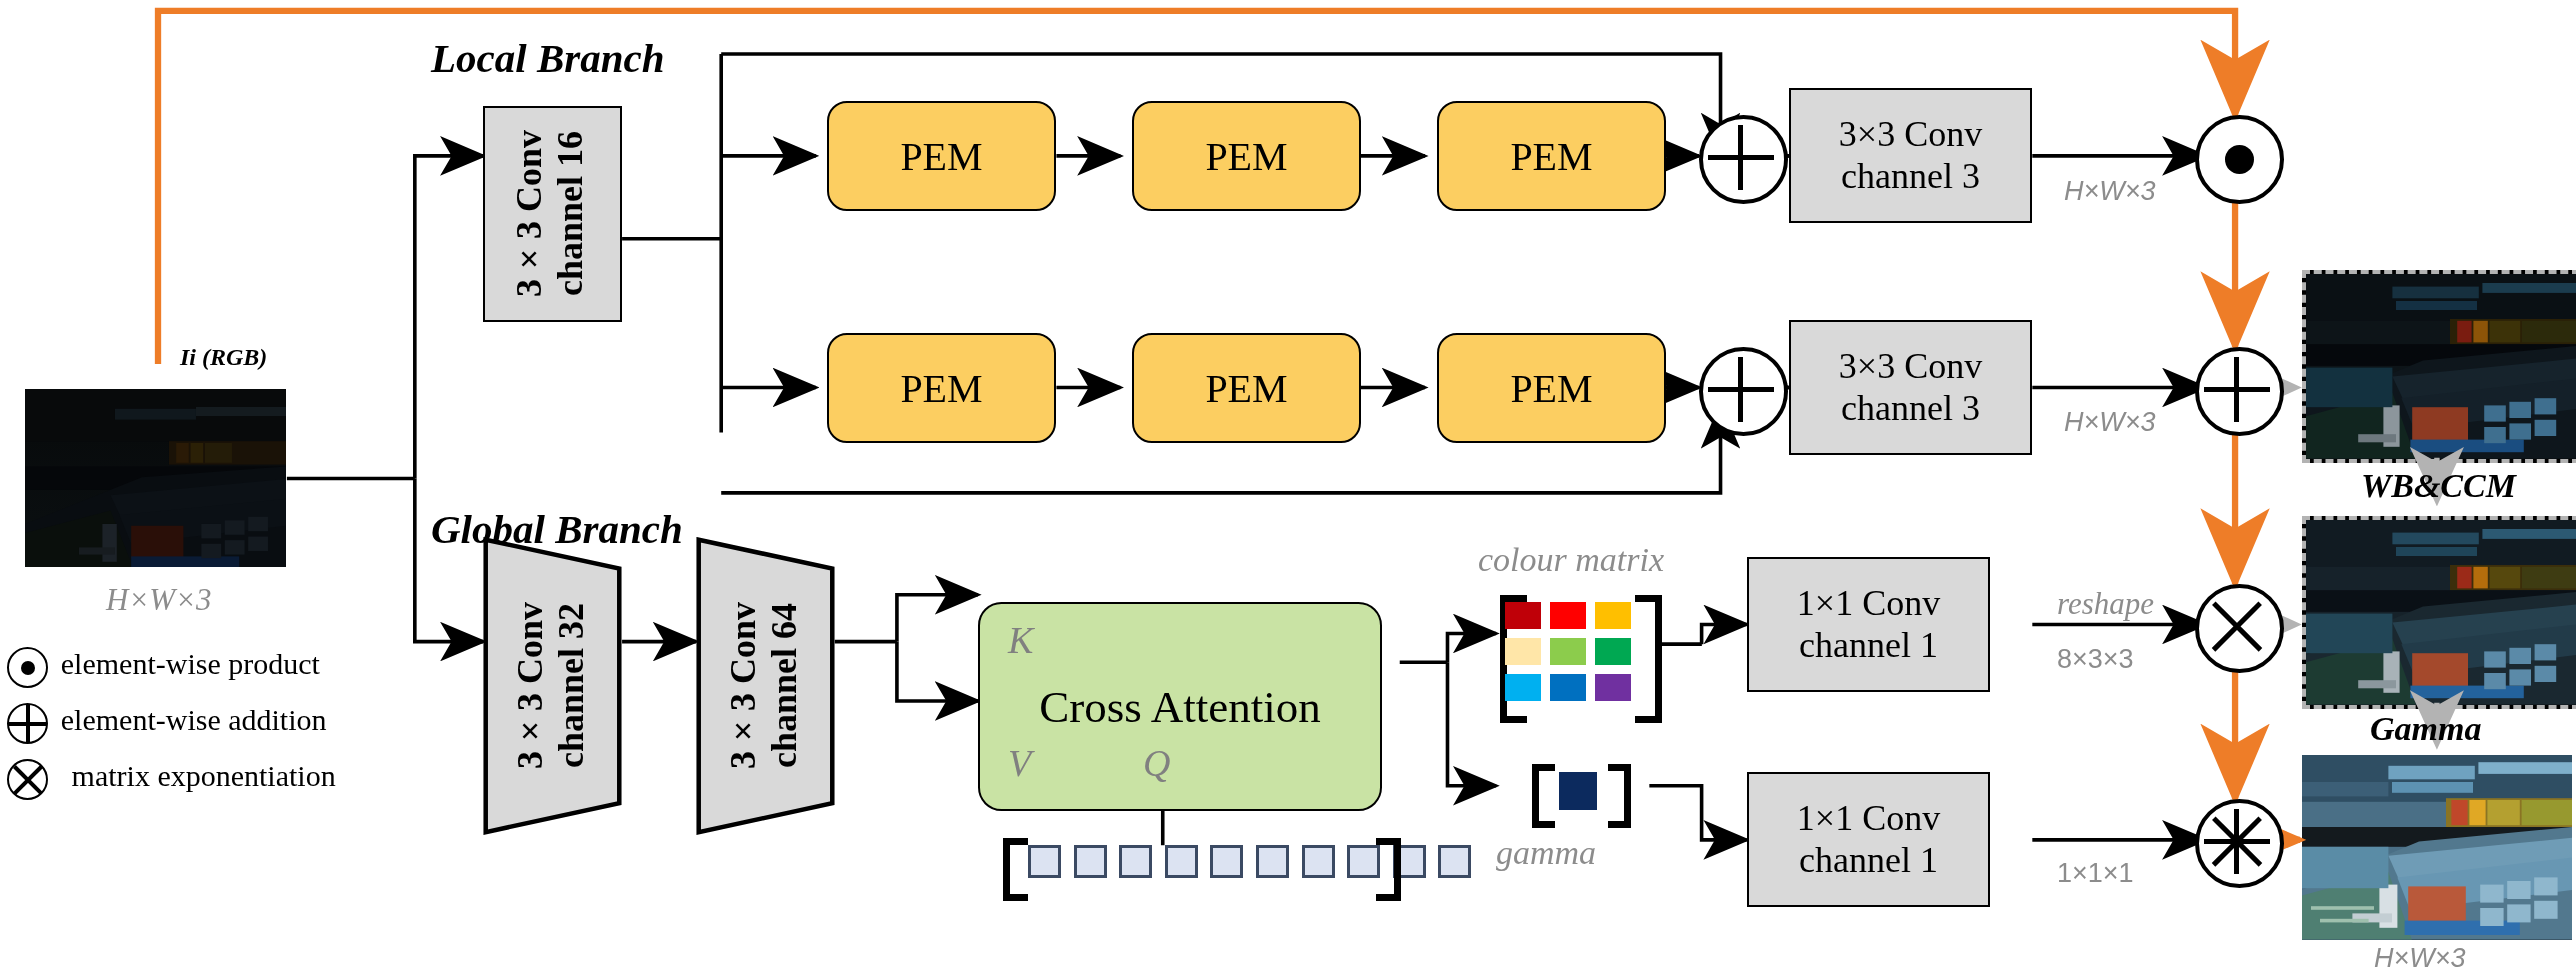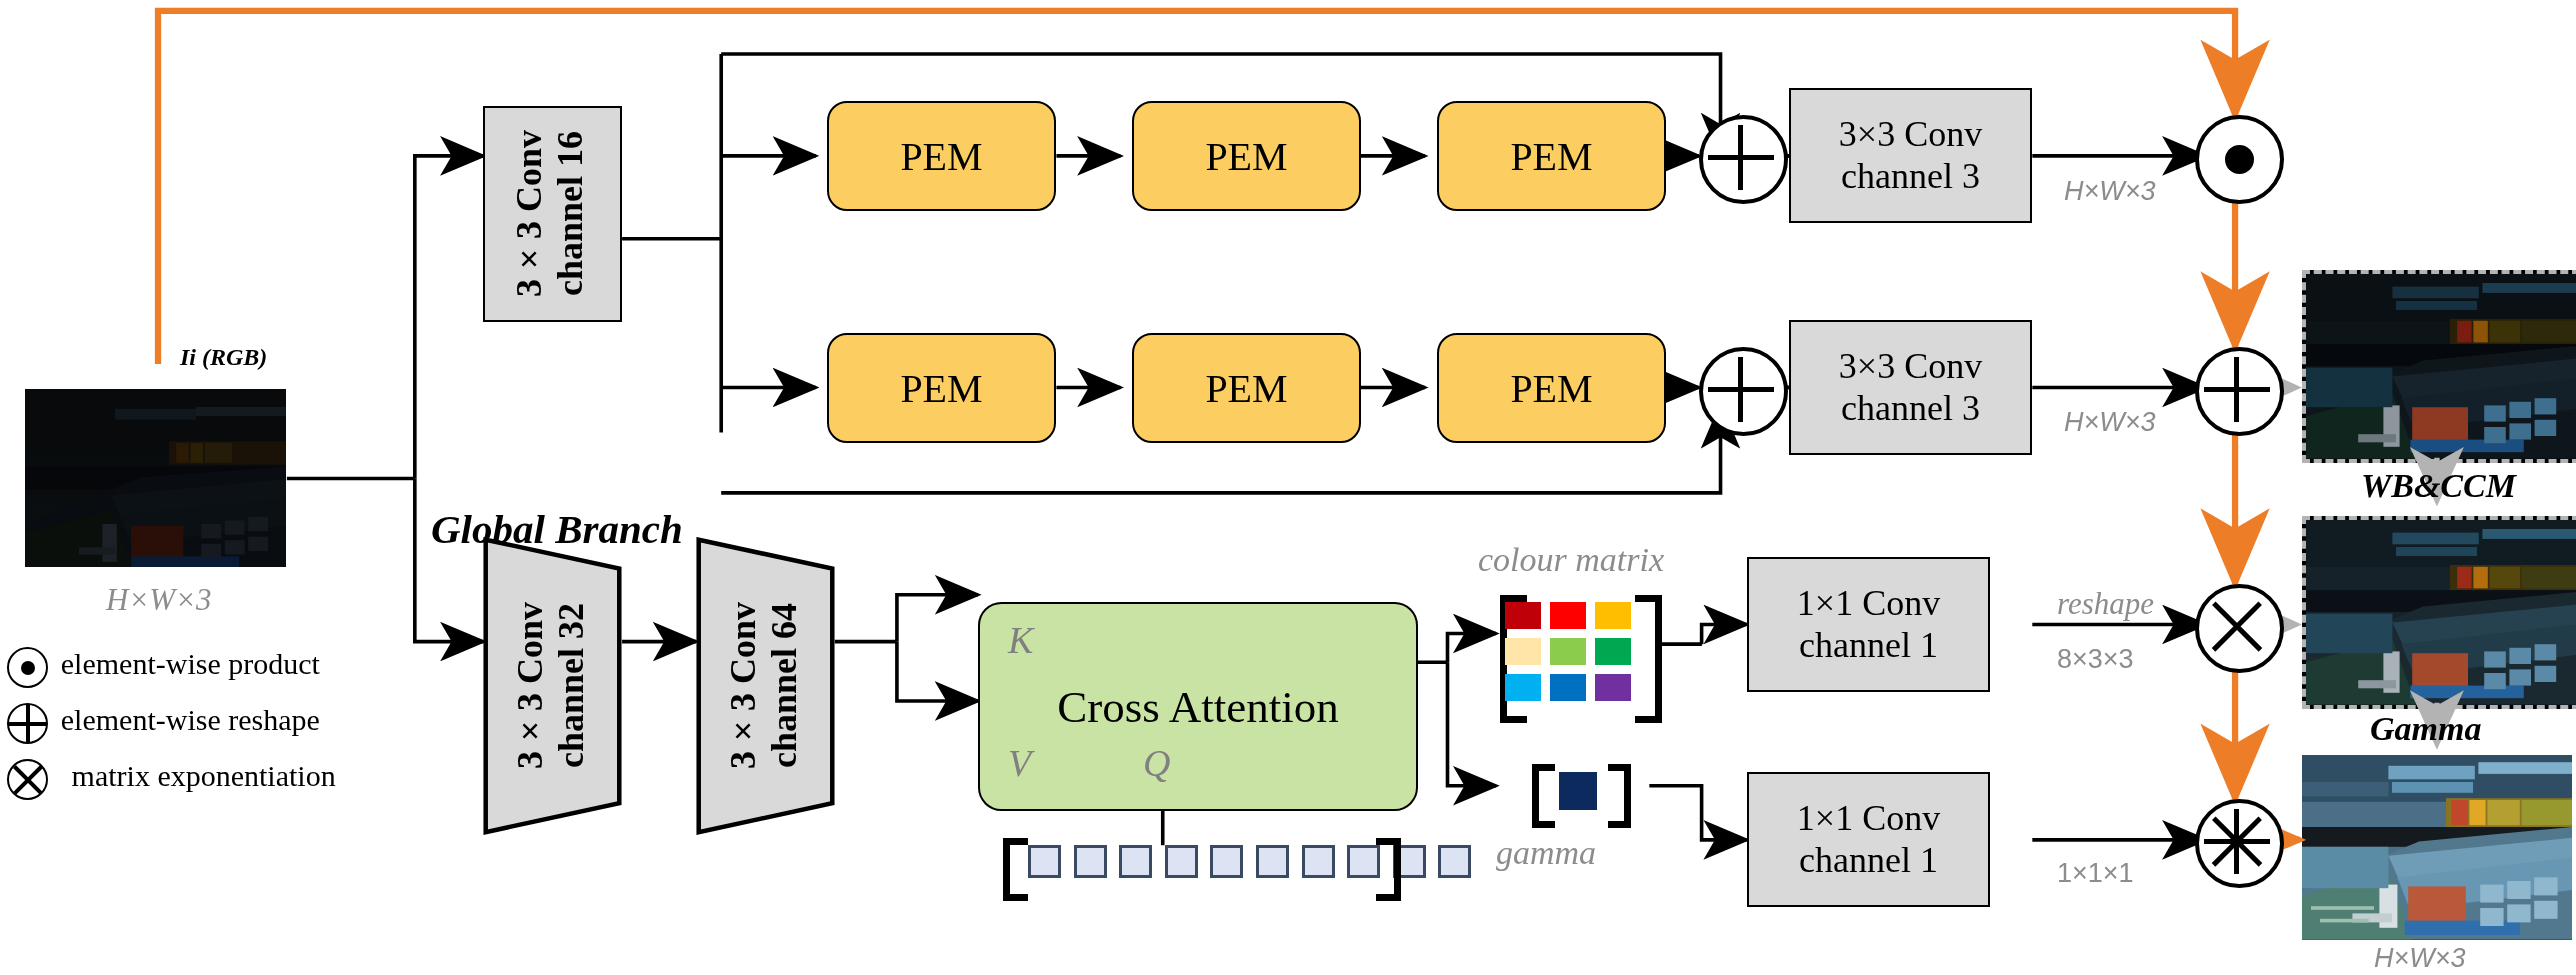--- a/index.html
+++ b/index.html
@@ -286,20 +286,21 @@
     </g>
 
     <g stroke="#b3b3b3" stroke-width="6" fill="none" stroke-dasharray="16 12">
       <path d="M2526 430 L2548 430" marker-end="url(#ahg)"></path>
       <path d="M2526 693 L2548 693" marker-end="url(#ahg)"></path>
       <path d="M2704 508 L2704 556" marker-end="url(#ahg)"></path>
       <path d="M2704 780 L2704 826" marker-end="url(#ahg)"></path>
     </g>
   </svg>
 
+  <div class="branchlabel" style="left:431px;top:34px;">Local Branch</div>
   <div class="branchlabel" style="left:431px;top:505px;">Global Branch</div>
 
   <div class="caption" style="left:180px;top:344px;font-size:24px;">Ii (RGB)</div>
   <div class="dim" style="left:106px;top:582px;font-size:31px;">H×W×3</div>
 
   <div class="node convv" style="left:483px;top:106px;width:139px;height:216px;">
     <span><b>3×3 Conv</b></span>
     <span style="margin-right:5.4px;"><b>channel 16</b></span>
   </div>
 
@@ -365,21 +366,21 @@
     <div class="txt">
         <span>
       <b>3×3 Conv</b>
     </span>
         <span style="margin-right:3.6px;">
       <b>channel 64</b>
     </span>
       </div>
   </div>
 
-  <div class="node xatt" style="left:978px;top:602px;width:440px;height:209px;">
+  <div class="node xatt" style="left:978px;top:602px;width:404px;height:209px;">
     <span>Cross Attention</span>
   </div>
   <div class="qkv" style="left:1008px;top:618px;">K</div>
   <div class="qkv" style="left:1008px;top:741px;">V</div>
   <div class="qkv" style="left:1143px;top:741px;">Q</div>
 
   <div class="bracket" style="left:1003px;top:838px;width:18px;height:49px;"></div>
   <div class="tokrow" style="left:1028px;top:845px;">
     <div class="tok"></div>
     <div class="tok"></div>
@@ -460,21 +461,21 @@
       </div>
       <div class="legtxt">element-wise product</div>
     </div>
 
     <div class="legrow">
       <div class="legsym">
         <div class="c"></div>
         <i style="left:1.8px;top:19px;width:38px;height:3.6px;"></i>
         <i style="left:19px;top:1.8px;width:3.6px;height:38px;"></i>
       </div>
-      <div class="legtxt">element-wise reshape</div>
+      <div class="legtxt">element-wise addition</div>
     </div>
 
     <div class="legrow">
       <div class="legsym">
         <div class="c"></div>
         <i style="left:1.8px;top:19px;width:38px;height:3.6px;transform:rotate(45deg);"></i>
         <i style="left:1.8px;top:19px;width:38px;height:3.6px;transform:rotate(-45deg);"></i>
       </div>
       <div class="legtxt" style="margin-left:10.8px;">matrix exponentiation</div>
     </div>

